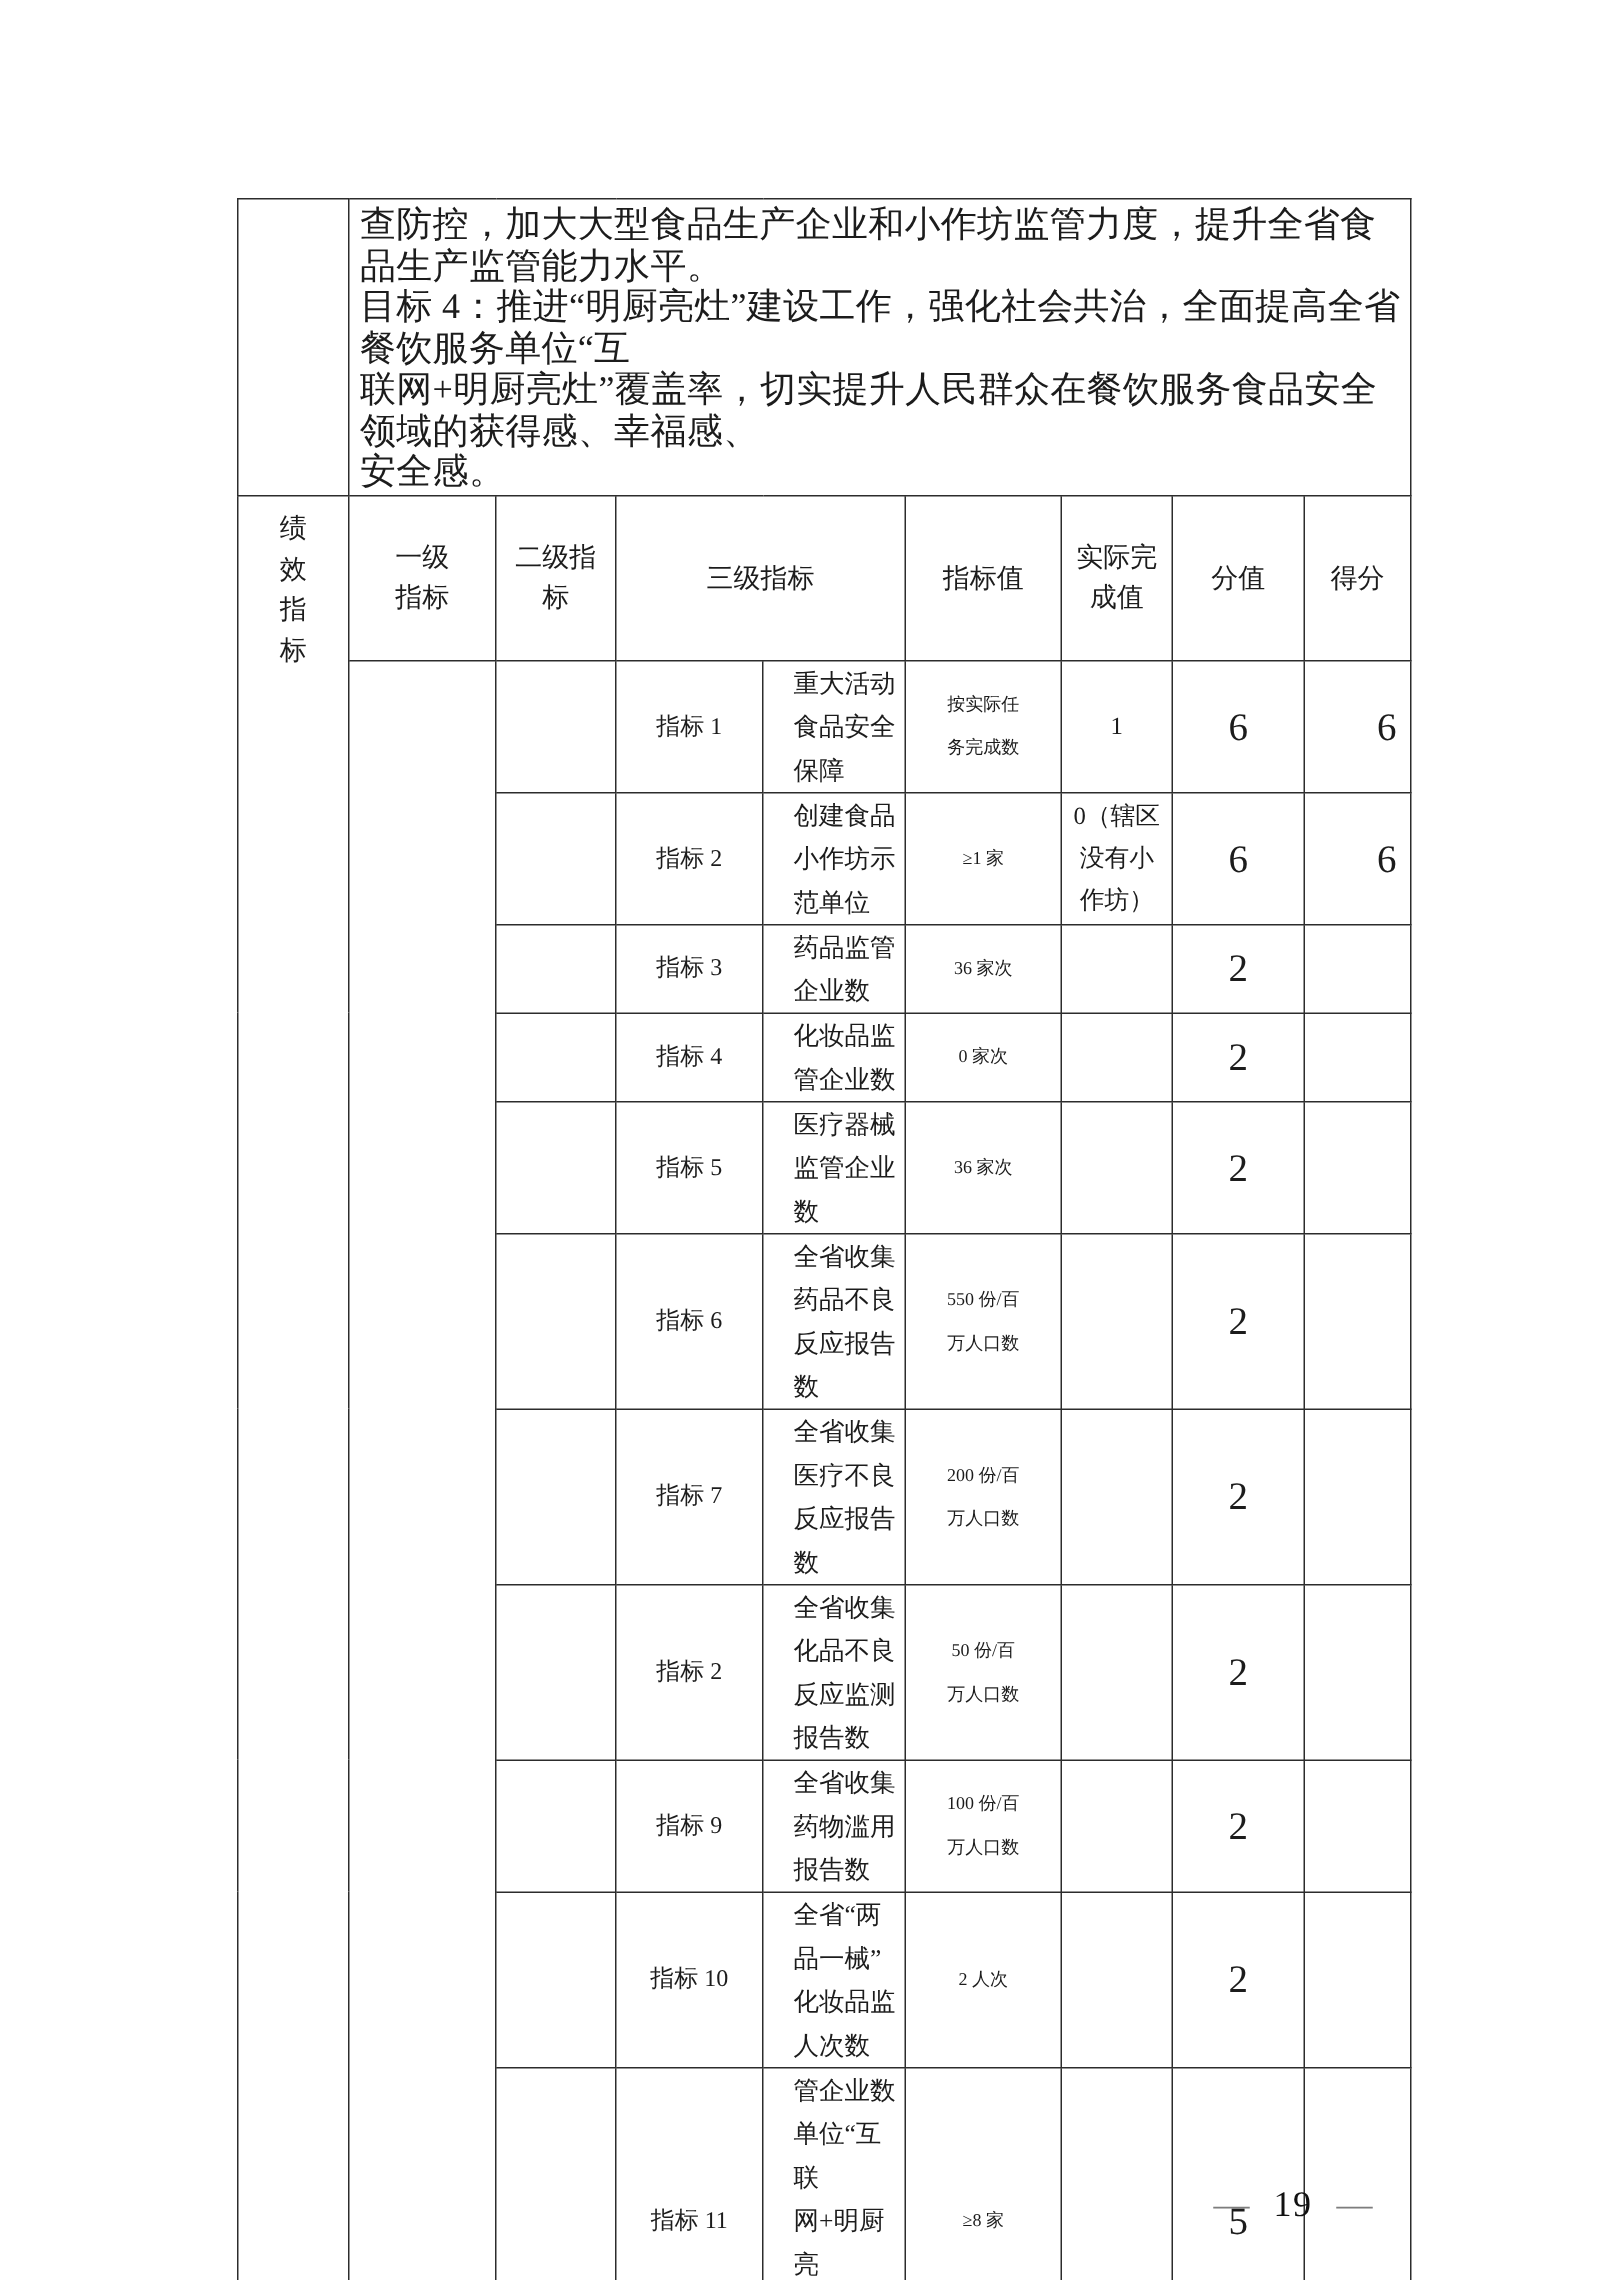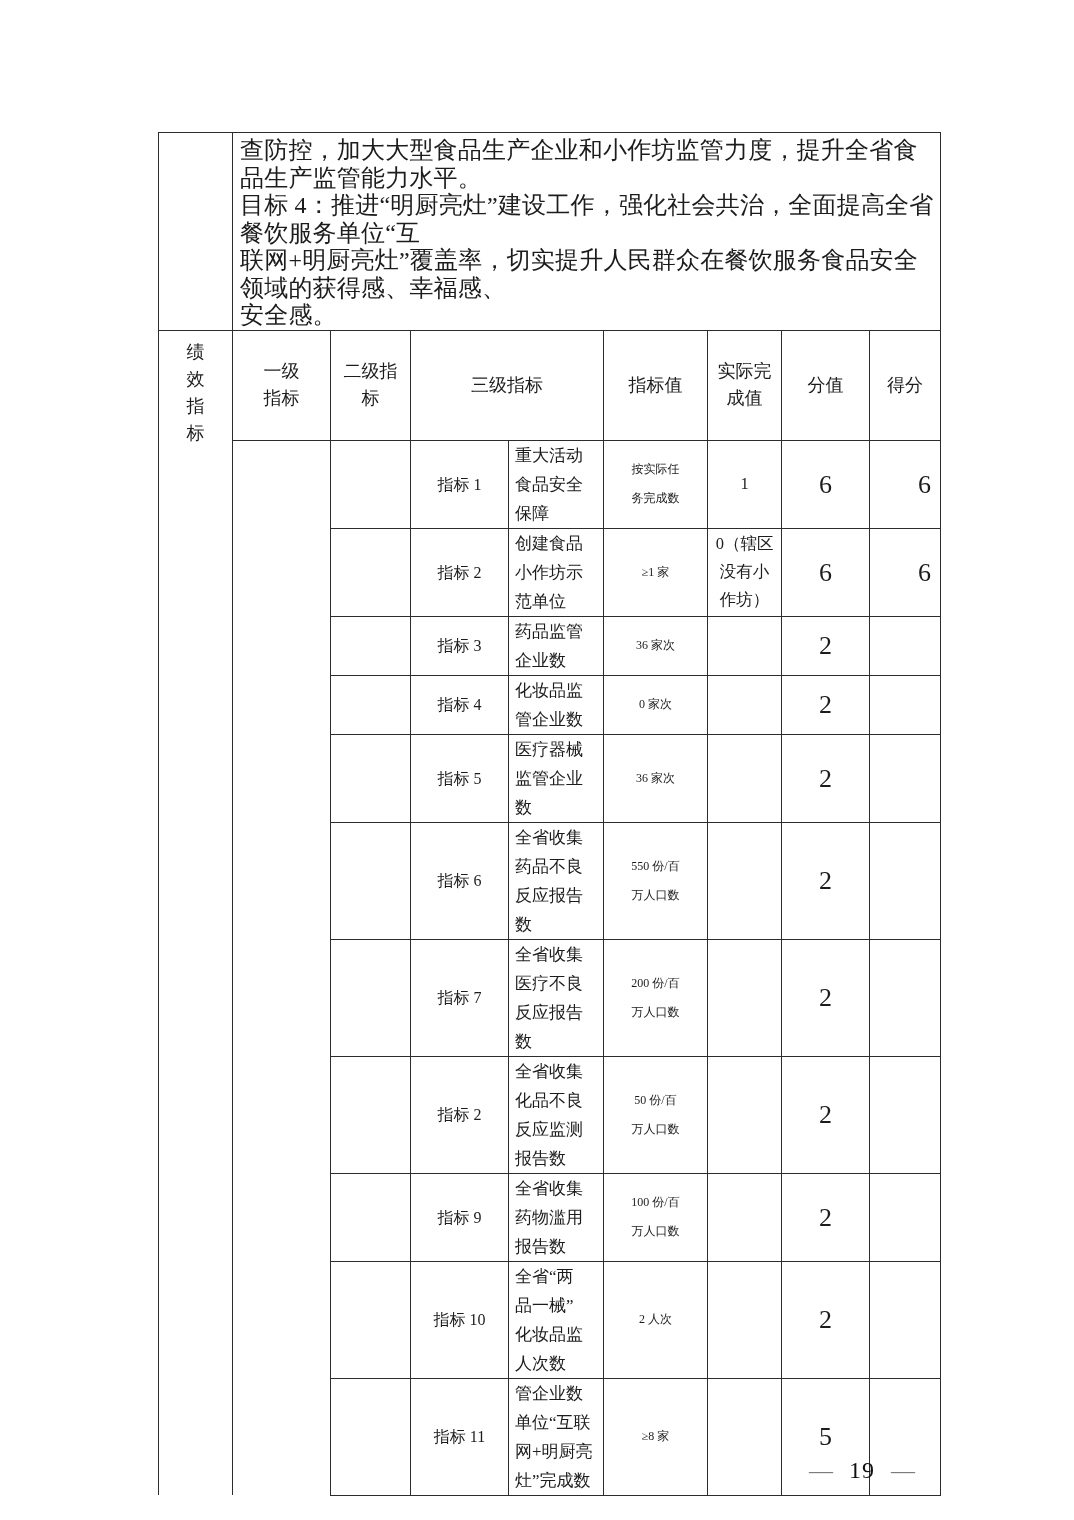--- a/index.html
+++ b/index.html
@@ -41,21 +41,21 @@
     padding-top: 8px;
     font-size: 18px;
     line-height: 27px;
     border-bottom: none;
   }
   td.lvl1-merged { border-bottom: none; }
   tr.head-row td { height: 110px; font-size: 18px; line-height: 27px; }
   td.id-cell { font-size: 16px; }
   td.desc-cell {
     text-align: left;
-    padding-left: 6px;
+    padding-left: 20px;
     padding-right: 2px;
     font-size: 17px;
   }
   td.target-cell { font-size: 12px; }
   td.actual-cell { font-size: 16.5px; line-height: 28px; }
   td.score-cell { font-size: 26px; }
   td.earned-cell { font-size: 26px; text-align: right; padding-right: 9px; }
   .page-num {
     position: absolute;
     top: 1457px; left: 792px; width: 140px;

